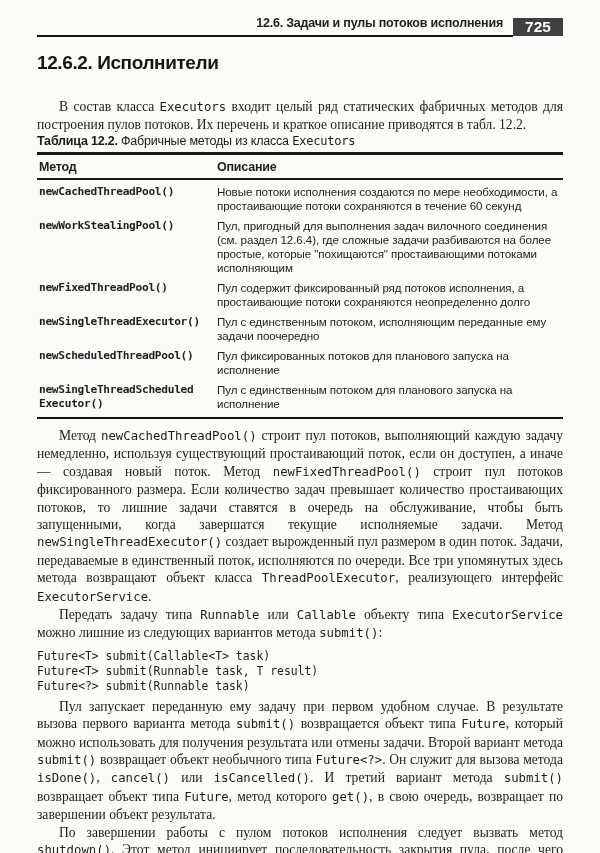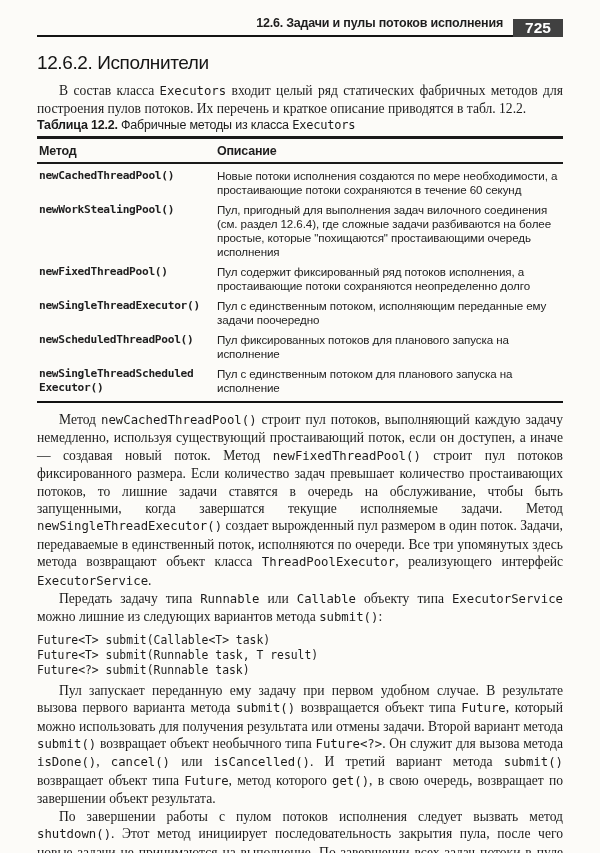--- a/index.html
+++ b/index.html
@@ -8,21 +8,21 @@
     position:relative;
     width:600px; height:853px;
     margin:0 auto;
     background:#fcfbf8;
     color:#1e1e1e;
     padding:16px 37px 0 37px;
     overflow:hidden;
     font-family:"Liberation Serif", serif;
   }
   
-  .headrow { display:flex; align-items:flex-end; }
+  .headrow { display:flex; align-items:center; }
   .head-left {
     flex:1;
     display:flex; align-items:flex-end; justify-content:flex-end;
     border-bottom:2px solid #141414;
     padding:0 10px 5px 0;
   }
   .running-title {
     font-family:"Liberation Sans", sans-serif;
     font-weight:bold; font-size:12.5px; letter-spacing:-0.2px;
     white-space:nowrap;
@@ -32,30 +32,30 @@
     font-family:"Liberation Sans", sans-serif;
     font-weight:bold; font-size:15.5px;
     display:flex; align-items:center; justify-content:center;
     padding:0 12px;
     min-width:50px;
   }
   
   h2.section {
     margin-top:15px;
     font-family:"Liberation Sans", sans-serif;
-    font-weight:normal; font-size:19px; letter-spacing:-0.4px;
+    font-weight:bold; font-size:19px; letter-spacing:-0.4px;
     color:#151515;
   }
   p.body {
     font-size:13.6px; line-height:17.4px;
     text-align:justify;
     text-indent:22px;
     color:#1c1c1c;
   }
-  p.first { margin-top:8px; }
+  p.first { margin-top:24px; }
   .code {
     font-family:"DejaVu Sans Mono", monospace;
     font-size:12.3px;
   }
   
   .tcaption {
     font-family:"Liberation Sans", sans-serif;
     font-size:12.5px; letter-spacing:-0.2px;
     color:#1a1a1a;
   }
@@ -123,21 +123,21 @@
       <div class="tc1">Метод</div>
       <div class="tc2">Описание</div>
     </div>
     <div class="tbody">
         <div class="trow">
           <div class="tc1 tmethod">newCachedThreadPool()</div>
           <div class="tc2 tdesc">Новые потоки исполнения создаются по мере необходимости, а простаивающие потоки сохраняются в течение 60 секунд</div>
         </div>
         <div class="trow">
           <div class="tc1 tmethod">newWorkStealingPool()</div>
-          <div class="tc2 tdesc">Пул, пригодный для выполнения задач вилочного соединения (см. раздел 12.6.4), где сложные задачи разбиваются на более простые, которые "похищаются" простаивающими очередь исполнения</div>
+          <div class="tc2 tdesc">Пул, пригодный для выполнения задач вилочного соединения (см. раздел 12.6.4), где сложные задачи разбиваются на более простые, которые "похищаются" простаивающими потоками исполняющим</div>
         </div>
         <div class="trow">
           <div class="tc1 tmethod">newFixedThreadPool()</div>
           <div class="tc2 tdesc">Пул содержит фиксированный ряд потоков исполнения, а простаивающие потоки сохраняются неопределенно долго</div>
         </div>
         <div class="trow">
           <div class="tc1 tmethod">newSingleThreadExecutor()</div>
           <div class="tc2 tdesc">Пул с единственным потоком, исполняющим переданные ему задачи поочередно</div>
         </div>
         <div class="trow">

